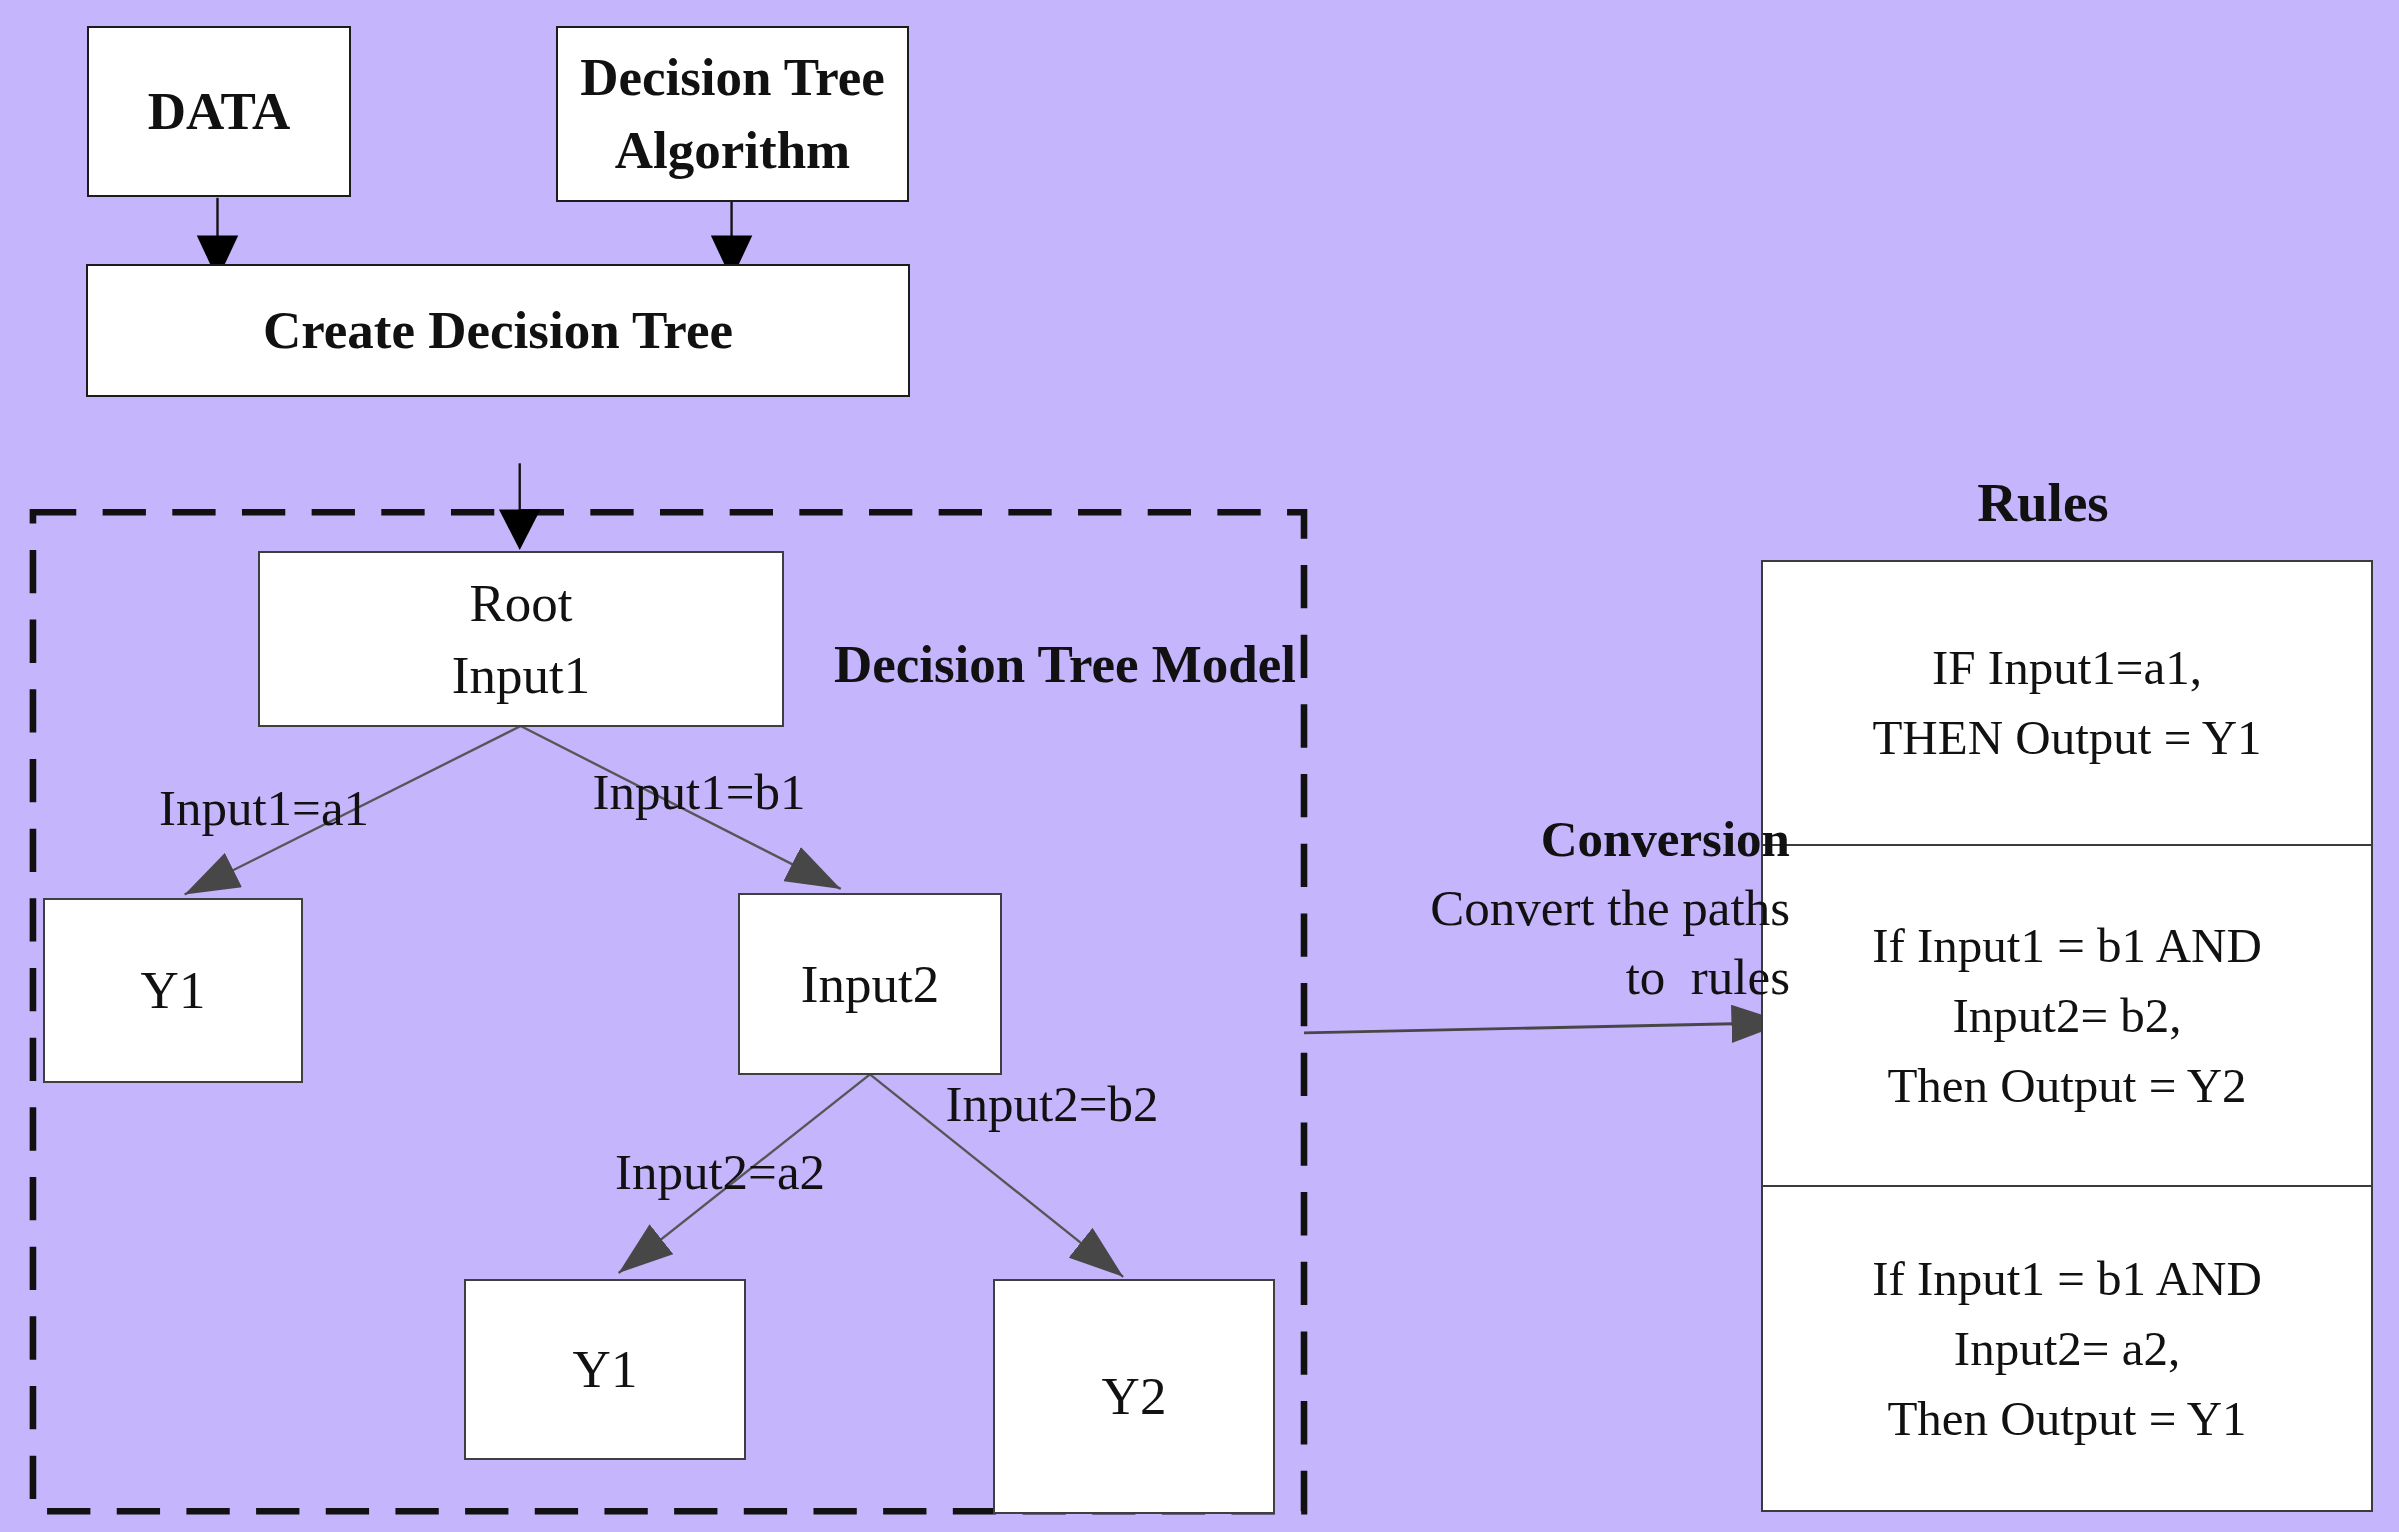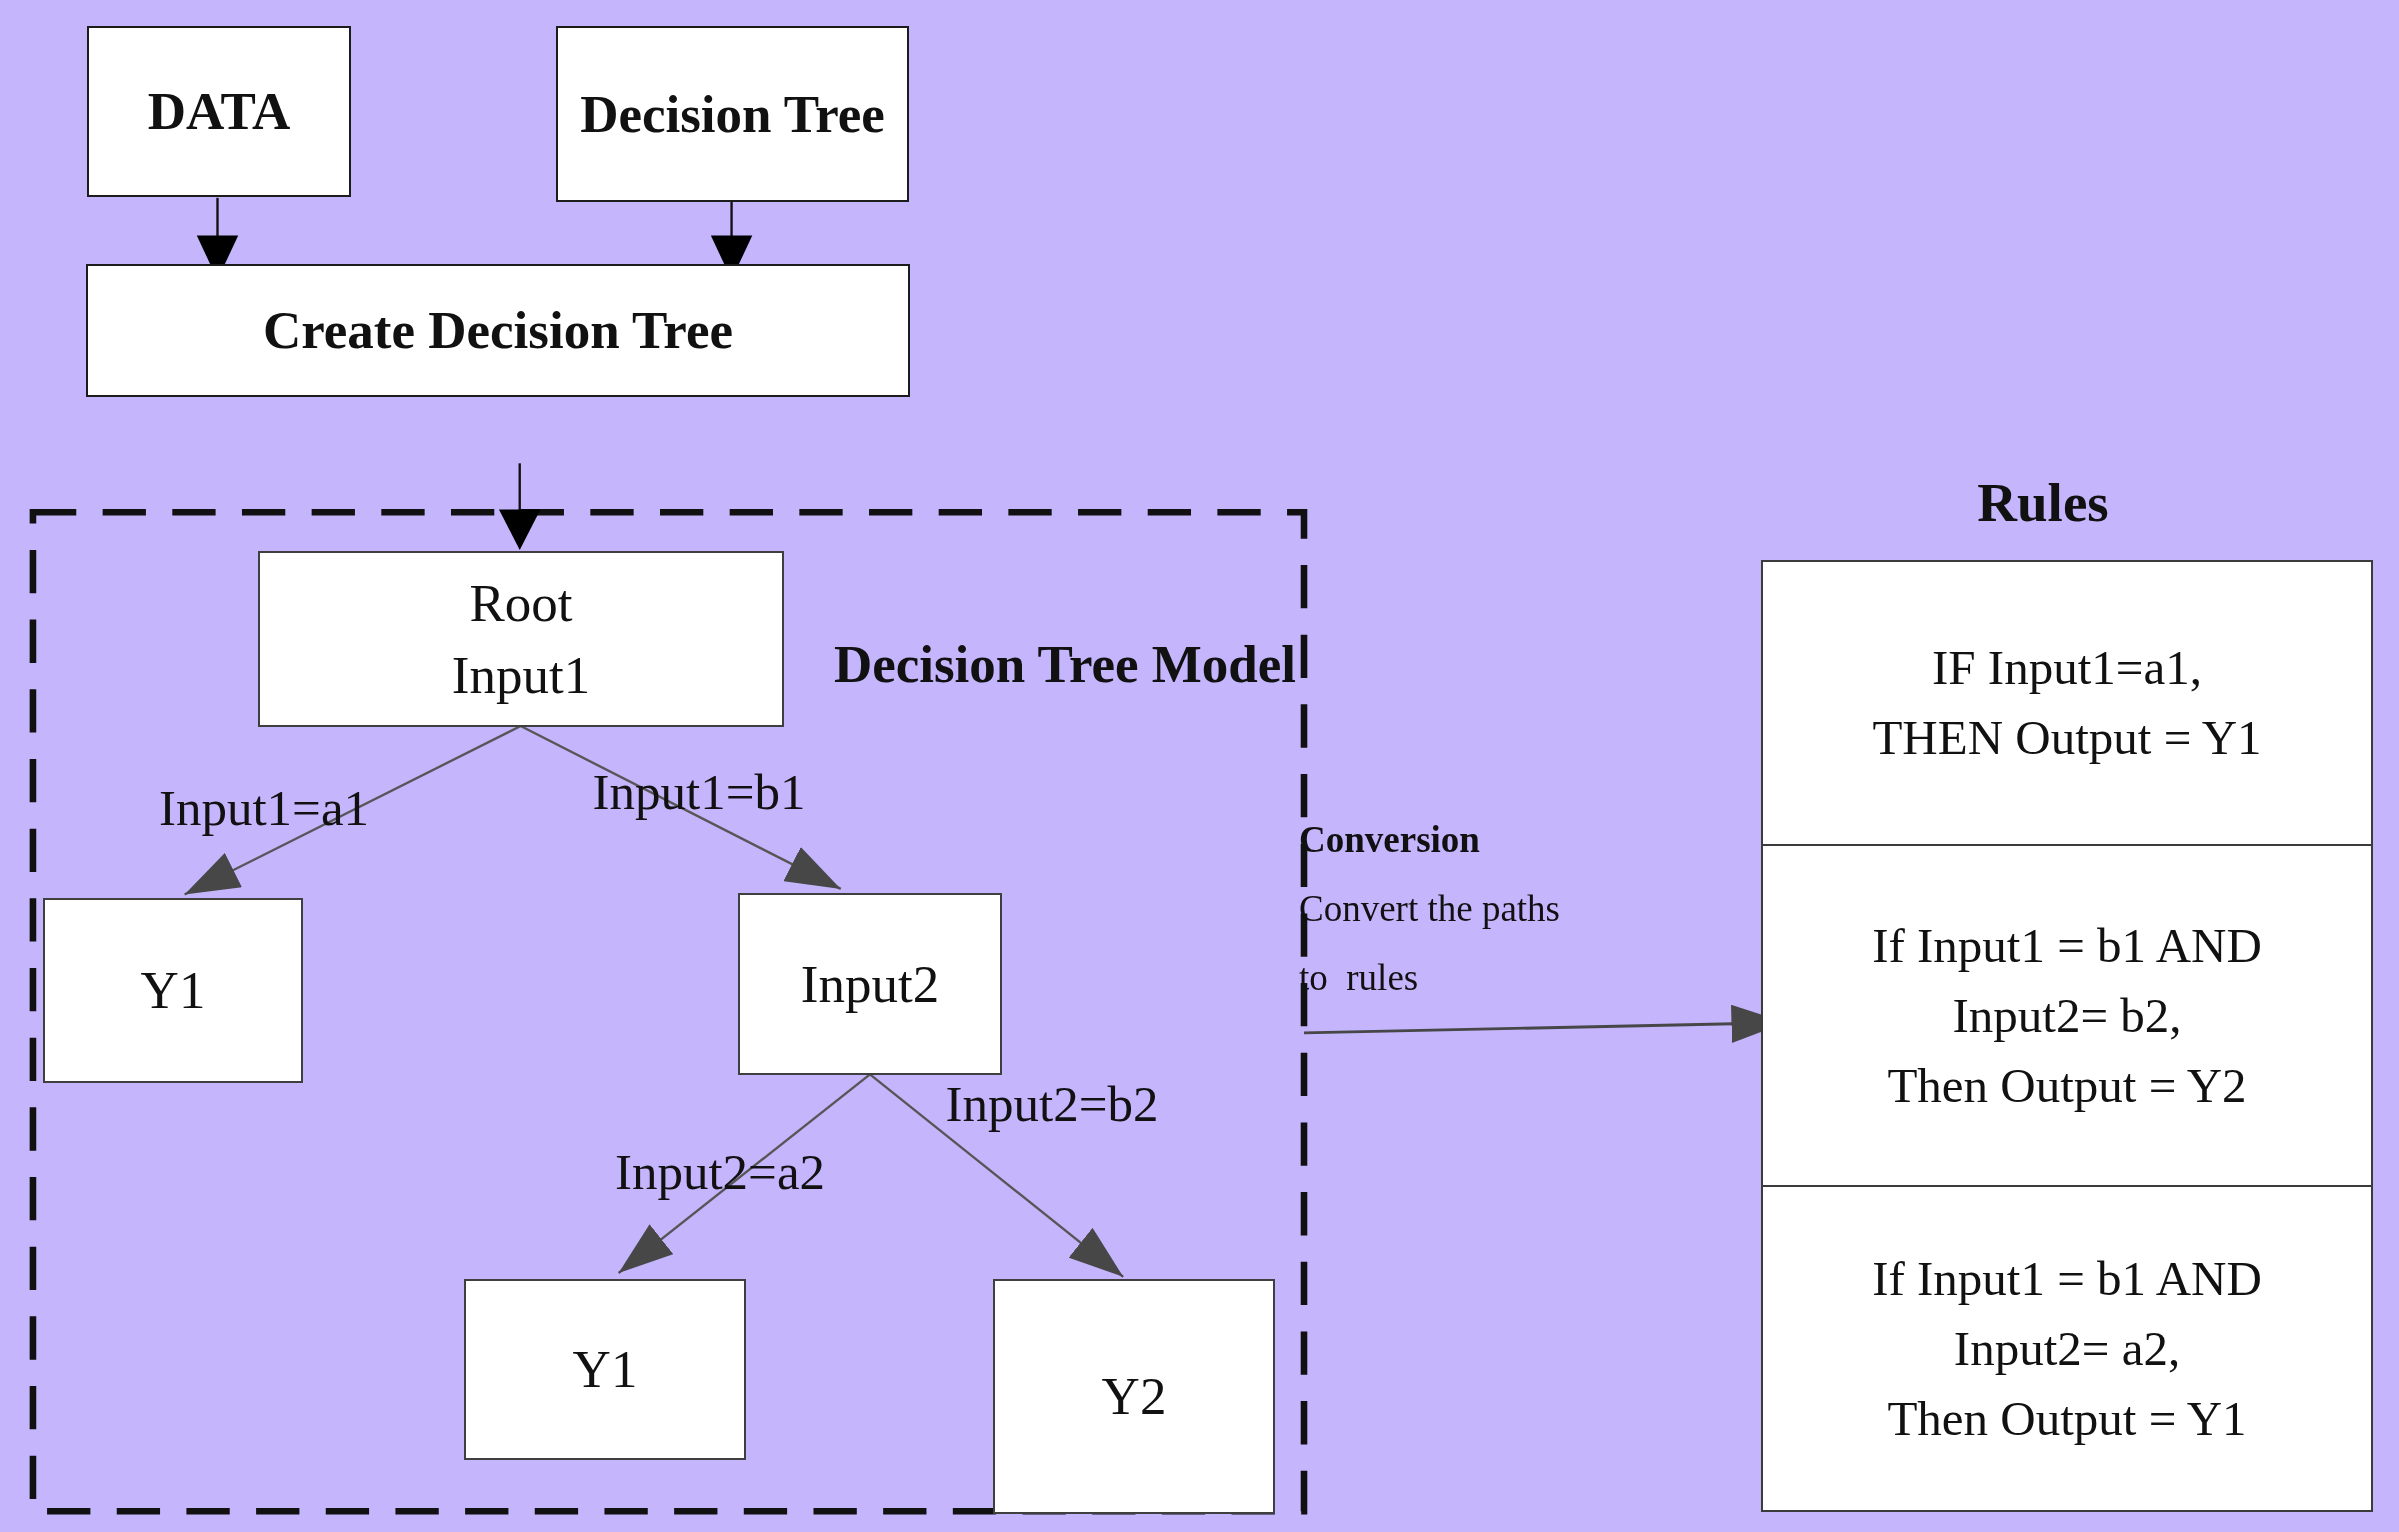--- a/index.html
+++ b/index.html
@@ -6,22 +6,22 @@
   #canvas{position:relative;width:2399px;height:1533px;background:#c4b5fd;overflow:hidden;
           font-family:"Liberation Serif","DejaVu Serif",serif;color:#111111;}
   #lines{position:absolute;left:0;top:0;z-index:1;}
   .box{position:absolute;box-sizing:border-box;background:#ffffff;border:2.8px solid #3f3f3f;
        display:flex;flex-direction:column;align-items:center;justify-content:center;
        text-align:center;font-size:53px;line-height:73px;z-index:2;}
   .flowbox{border:2.8px solid #1c1c1c;font-weight:bold;}
   .lbl{position:absolute;transform:translate(-50%,-50%);white-space:nowrap;
        font-size:51px;z-index:3;}
   .boldlbl{font-weight:bold;font-size:53px;text-align:center;}
-  #conversion-block{position:absolute;left:1299px;top:805px;width:414px;text-align:left;
-       font-size:37px;line-height:69px;z-index:3;}
+  #conversion-block{position:absolute;left:1376px;top:805px;width:414px;text-align:right;
+       font-size:51px;line-height:69px;z-index:3;}
   #conversion-block .t{font-weight:bold;}
   #conversion-block .pre{white-space:pre;}
   #rules-title{position:absolute;left:2043px;top:502px;transform:translate(-50%,-50%);
        font-weight:bold;font-size:55px;z-index:3;white-space:nowrap;}
   #rules-table{position:absolute;left:1761px;top:560px;width:612px;height:952px;
        box-sizing:border-box;border:2.8px solid #3b3b3b;display:flex;flex-direction:column;z-index:2;background:#fff;}
   .rule-row{box-sizing:border-box;display:flex;flex-direction:column;align-items:center;
        justify-content:center;text-align:center;font-size:49px;line-height:70px;}
   .rule-row + .rule-row{border-top:2.8px solid #3b3b3b;}
   #rule-row-1{height:282px;}
@@ -58,20 +58,21 @@
 
     <line x1="1385" y1="1097" x2="1897" y2="1086" stroke="#474747" stroke-width="3" marker-end="url(#ah-gray)"></line>
   </svg>
 
   <div class="box flowbox" style="left:87px;top:26px;width:264px;height:171px;">
     <div>DATA</div>
   </div>
 
   <div class="box flowbox" style="left:556px;top:26px;width:353px;height:176px;">
     <div>Decision Tree</div>
+    <div>Algorithm</div>
   </div>
 
   <div class="box flowbox" style="left:86px;top:264px;width:824px;height:133px;">
     <div>Create Decision Tree</div>
   </div>
 
   <div class="lbl boldlbl" style="left:1065px;top:664px;">Decision Tree Model</div>
 
   <div class="box" style="left:258px;top:551px;width:526px;height:176px;line-height:72px;">
     <div>Root</div>

